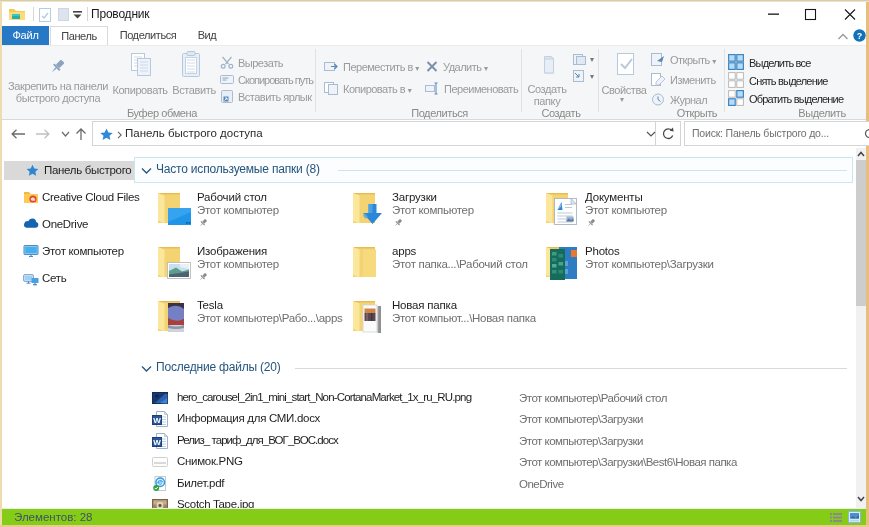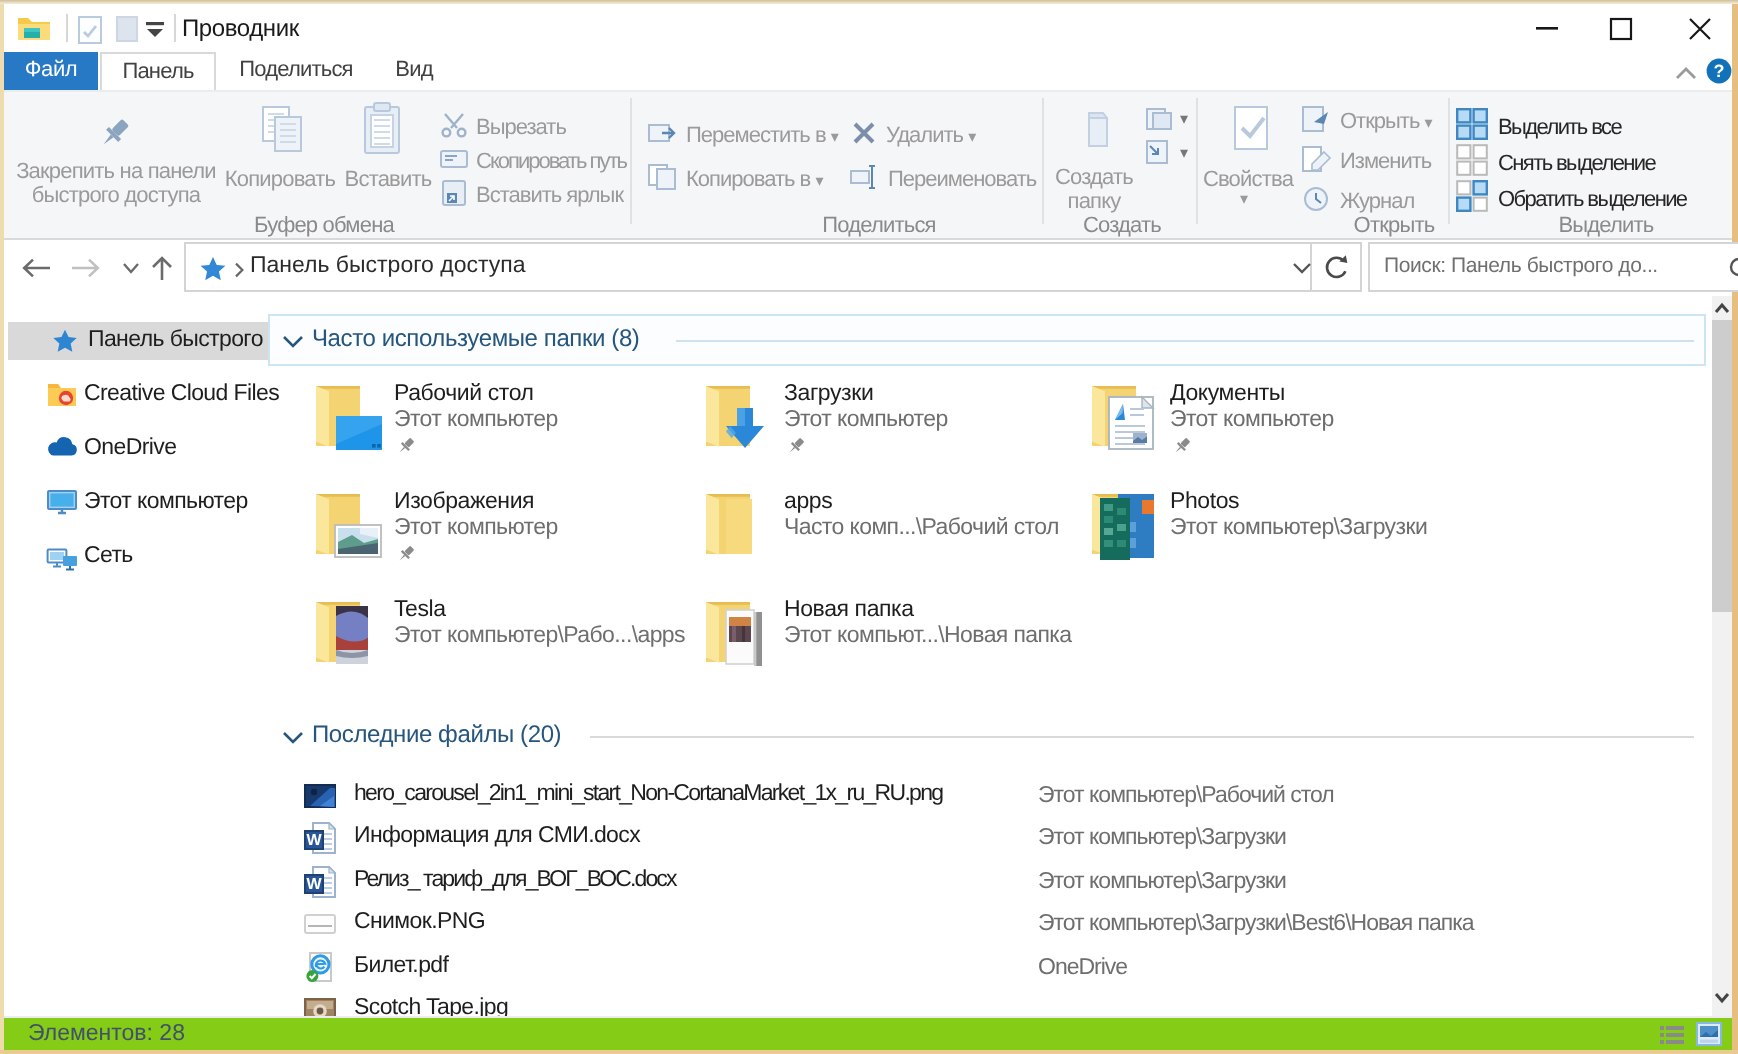--- a/index.html
+++ b/index.html
@@ -237,21 +237,21 @@
         <rect x="0.6" y="8.8" width="6.6" height="6.6" fill="#fff" stroke="#b9b9b9"></rect>
         <rect x="8.8" y="8.8" width="6.6" height="6.6" fill="#fff" stroke="#b9b9b9"></rect>
       </svg>Снять выделение</div>
   <div class="smallrow etx" style="left:726px;top:44px">
     <svg width="17" height="16" viewBox="0 0 17 16" style="vertical-align:-3px">
         <rect x="0.6" y="0.6" width="6.6" height="6.6" fill="#fff" stroke="#b9b9b9"></rect>
         <rect x="8.8" y="0.6" width="6.6" height="6.6" fill="#b8dbf5" stroke="#3c87c4" stroke-width="1.2"></rect>
         <rect x="0.6" y="8.8" width="6.6" height="6.6" fill="#b8dbf5" stroke="#3c87c4" stroke-width="1.2"></rect>
         <rect x="8.8" y="8.8" width="6.6" height="6.6" fill="#fff" stroke="#b9b9b9"></rect>
       </svg>Обратить выделение</div>
-  <div class="glabel" style="left:757px;width:88px;">Выделить</div>
+  <div class="glabel" style="left:776px;width:88px;">Выделить</div>
 </div>
 
 <div class="abs" id="addrrow">
   <svg class="abs" style="left:8px;top:6px" width="80" height="16" viewBox="0 0 80 16">
     <path d="M2 8 h13 M6.5 3.8 l-4.4 4.2 l4.4 4.2" stroke="#6b6b6b" stroke-width="1.3" fill="none"></path>
     <path d="M26 8 h13 M34.5 3.8 l4.4 4.2 l-4.4 4.2" stroke="#c0c0c0" stroke-width="1.3" fill="none"></path>
     <path d="M52 6 l3.5 4 l3.5 -4" stroke="#6b6b6b" stroke-width="1.2" fill="none"></path>
     <path d="M71 14 v-11 M66.5 7.5 l4.5 -4.5 l4.5 4.5" stroke="#6b6b6b" stroke-width="1.3" fill="none"></path>
   </svg>
   <div id="addrbox">
@@ -418,21 +418,21 @@
         </svg>
     </div>
     <div class="tile" style="left:218px;top:97px">
       <svg class="ticon" width="36" height="36" viewBox="0 0 36 36">
         <path d="M2 2 h22 v30 h-22 z" fill="#f4d372"></path>
         <path d="M2 2 h22 v1.4 h-22 z" fill="#e6bc53"></path>
         <path d="M2 2 l6.5 2.6 v27.8 l-6.5 -2.6 z" fill="#fae79c"></path>
         <path d="M12 4.5 l13 0 v27.5 l-13 0 z" fill="#f7d97e"></path>
       </svg>
       <div class="t1">apps</div>
-        <div class="t2">Часто комп...\Рабочий стол</div>
+        <div class="t2">Этот папка...\Рабочий стол</div>
     </div>
     <div class="tile" style="left:411px;top:97px">
       <svg class="ticon" width="36" height="36" viewBox="0 0 36 36">
         <path d="M2 2 h22 v30 h-22 z" fill="#f4d372"></path>
         <path d="M2 2 h22 v1.4 h-22 z" fill="#e6bc53"></path>
         <path d="M2 2 l6.5 2.6 v27.8 l-6.5 -2.6 z" fill="#fae79c"></path>
         <rect x="15" y="2" width="18" height="32" fill="#2e7cc2"></rect>
         <rect x="27" y="5" width="6" height="7" fill="#e8782d"></rect>
         <rect x="17" y="16" width="7" height="5" fill="#5ba0d8"></rect>
         <rect x="17" y="24" width="7" height="5" fill="#5ba0d8"></rect>

